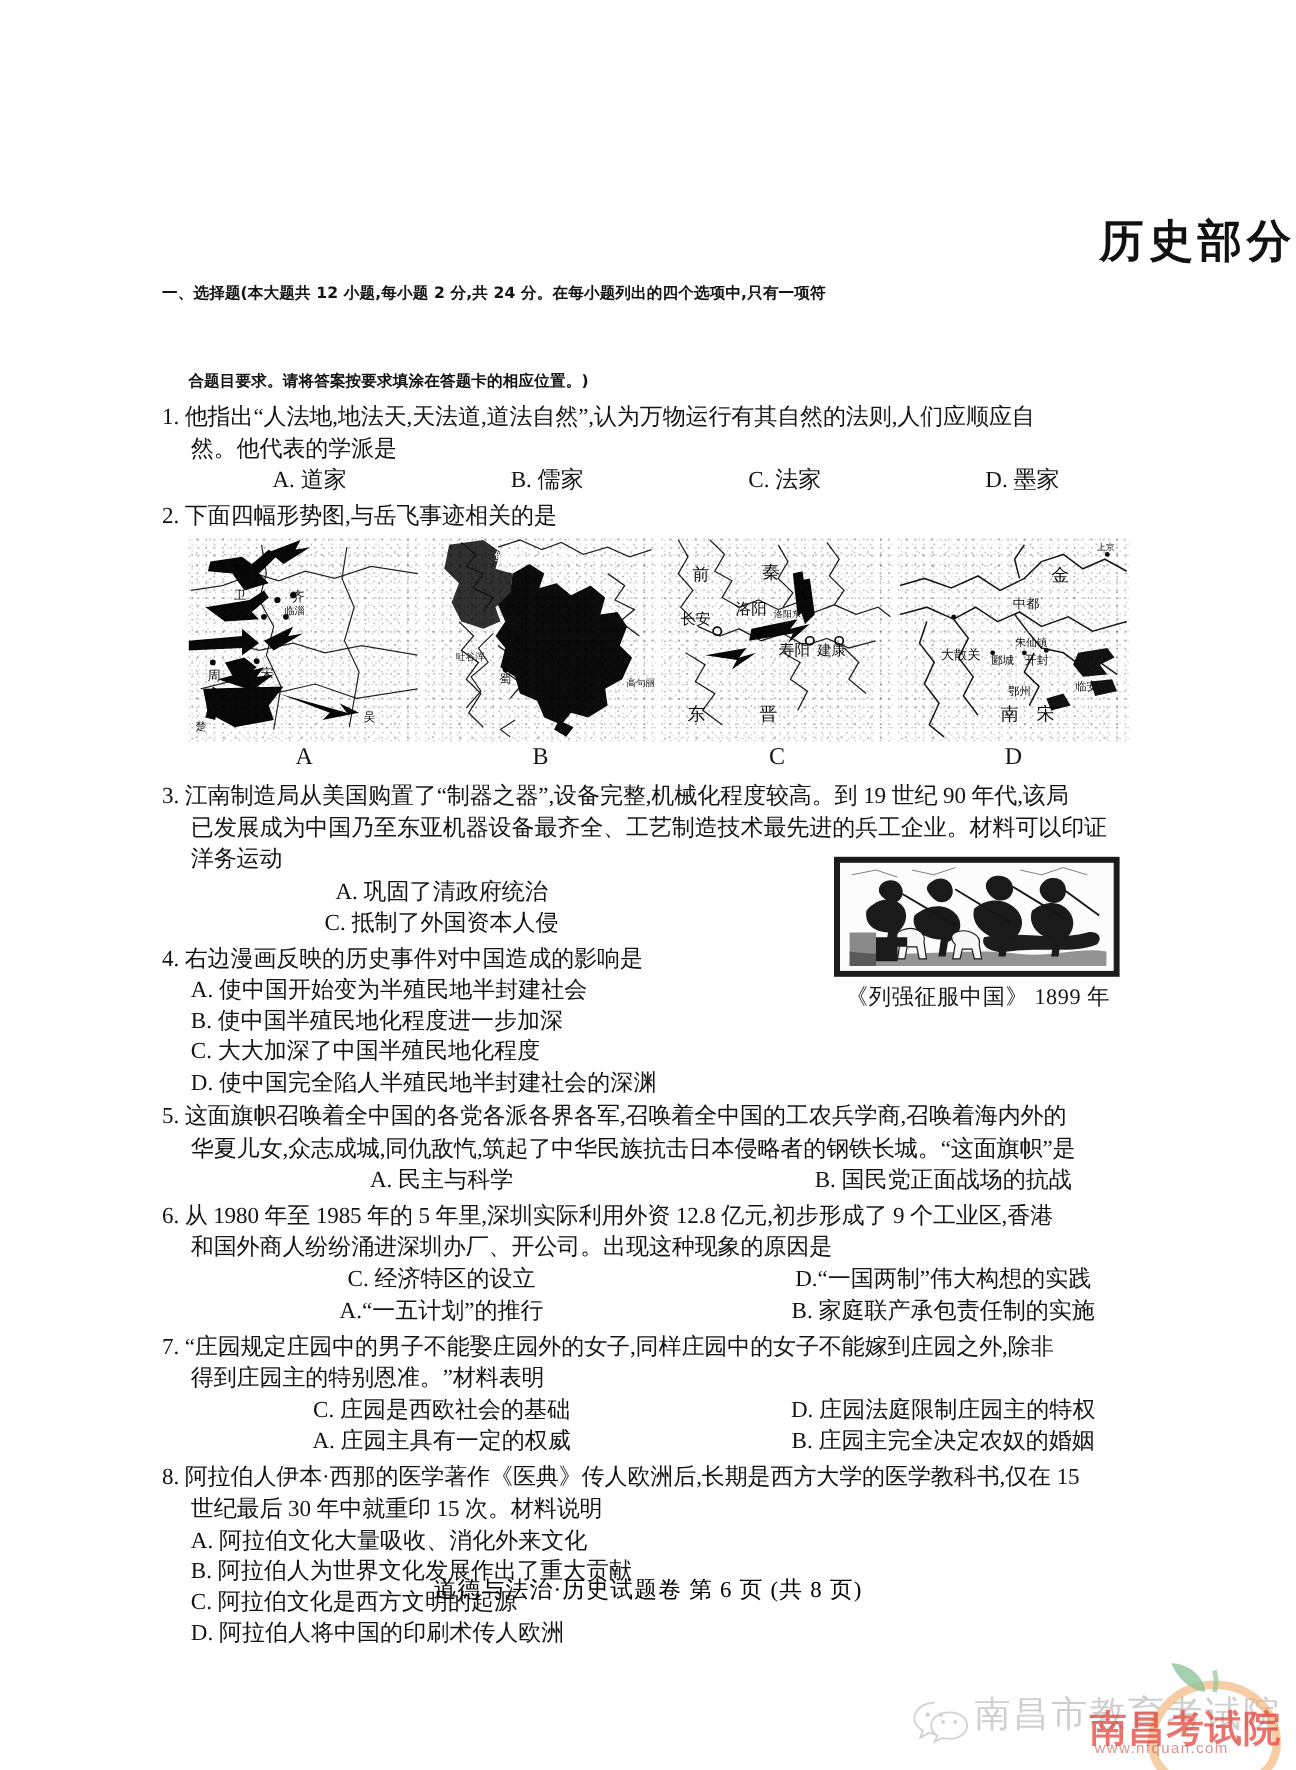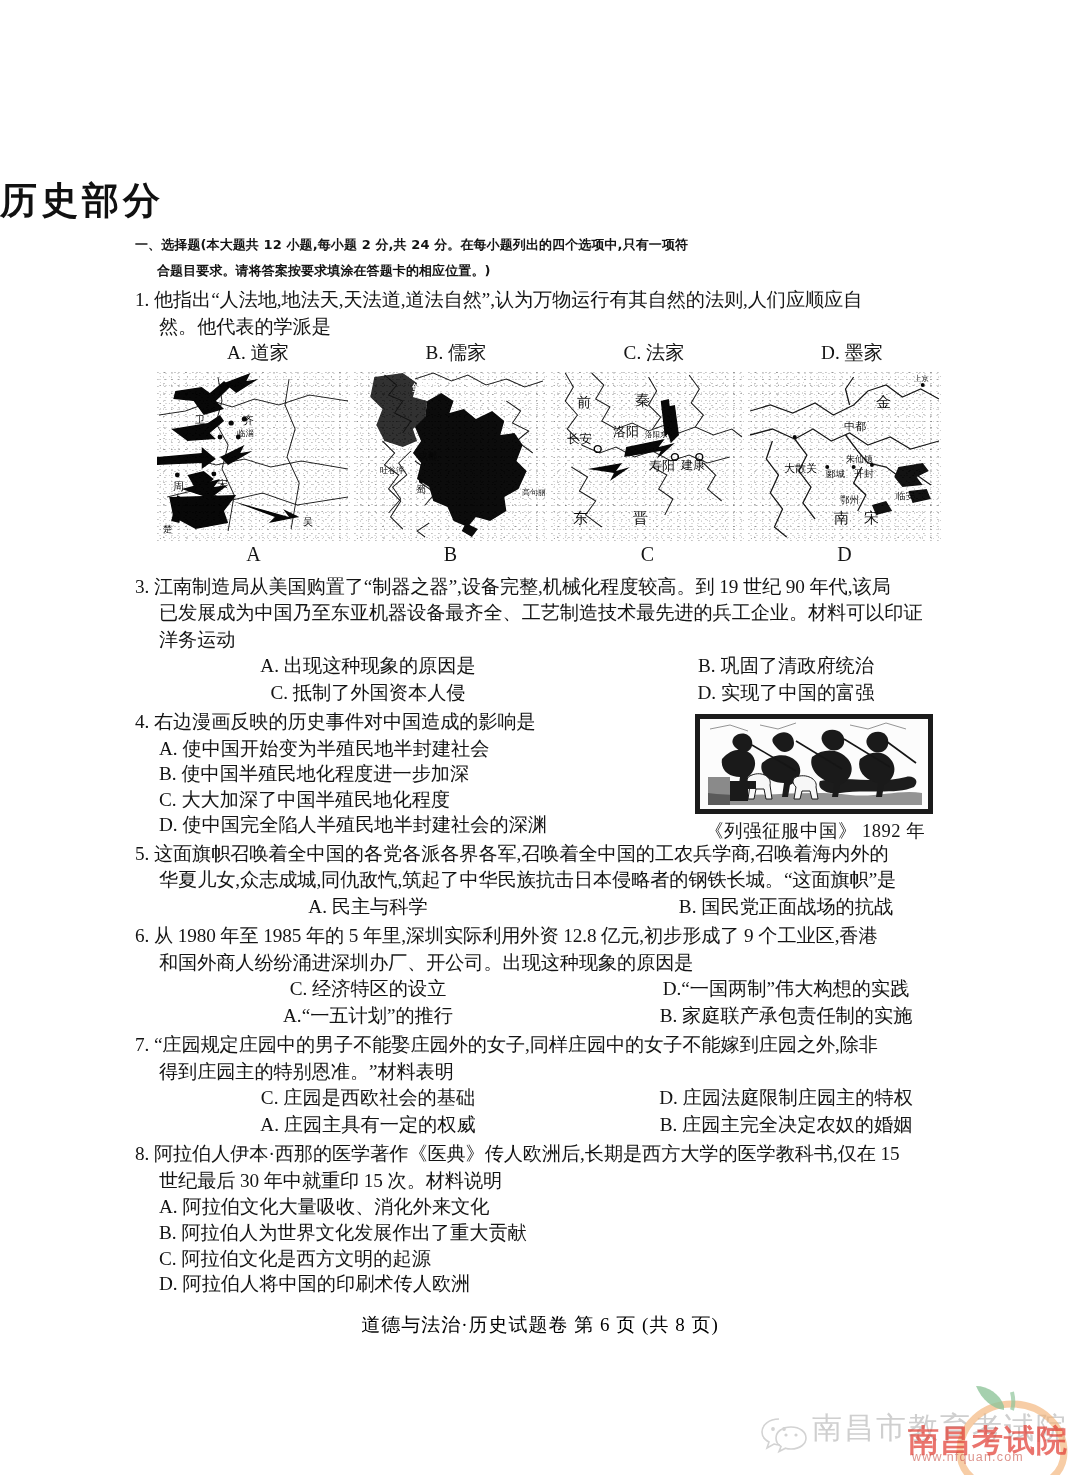--- a/index.html
+++ b/index.html
@@ -19,21 +19,21 @@
     left: 0; top: 0;
     width: 1080px;
     height: 1475px;
   }
 
   
   .doc-title {
     position: absolute;
     left: 0; top: 176px;
     width: 1080px;
-    text-align: left;
+    text-align: right;
     font-size: 37px;
     font-weight: bold;
     letter-spacing: 4px;
     font-family: "DejaVu Sans", "Liberation Sans", sans-serif;
     color: #111;
   }
 
   
   .content {
     position: absolute;
@@ -45,21 +45,21 @@
     color: #141414;
   }
 
   .section-head {
     font-weight: bold;
     font-size: 13px;
     line-height: 26px;
     letter-spacing: 0.1px;
     font-family: "DejaVu Sans", "Liberation Sans", sans-serif;
   }
-  .section-head .l2 { display: block; padding-left: 22px; }
+  .section-head .l2 { display: block; padding-left: 22px; margin-top: 48px; }
 
   .q {
     margin-top: 3px;
     position: relative;
   }
   .q-body {
     padding-left: 24px;
     text-indent: -24px;
     line-height: 26.5px;
     letter-spacing: -0.1px;
@@ -236,20 +236,24 @@
         <span class="cont">然。他代表的学派是</span>
       </div>
       <div class="opts four">
         <span class="row">
           <span class="opt">A. 道家</span><span class="opt">B. 儒家</span><span class="opt">C. 法家</span><span class="opt">D. 墨家</span>
         </span>
       </div>
     </div>
 
     <div class="q">
+      <div class="q-body">
+        <span>2.</span>
+        <span>下面四幅形势图,与岳飞事迹相关的是</span>
+      </div>
 
       <div class="maps">
         <div class="map-row">
 
           <div class="map">
             <svg viewBox="0 0 190 170" preserveAspectRatio="none">
               <g stroke="#2a2a2a" fill="none" stroke-width="1">
                 <path d="M2 44 L28 40 L55 30 L74 36 L96 28 L120 34 L150 24 L188 30"></path>
                 <path d="M4 92 L30 86 L58 94 L86 88 L112 96 L142 90 L188 98"></path>
                 <path d="M10 126 L42 118 L70 130 L104 122 L138 134 L188 126"></path>
@@ -404,21 +408,21 @@
 
     <div class="q">
       <div class="q-body">
         <span>3.</span>
         <span>江南制造局从美国购置了“制器之器”,设备完整,机械化程度较高。到 19 世纪 90 年代,该局</span>
         <span class="cont">已发展成为中国乃至东亚机器设备最齐全、工艺制造技术最先进的兵工企业。材料可以印证</span>
         <span class="cont">洋务运动</span>
       </div>
       <div class="opts two">
         <span class="row">
-          <span class="opt">A. 出现这种现象的原因是</span><span class="opt">B. 巩固了清政府统治</span>
+          <span class="opt">A. 巩固了清政府统治</span><span class="opt">B. 巩固了清政府统治</span>
         </span>
         <span class="row">
           <span class="opt">C. 抵制了外国资本人侵</span><span class="opt">D. 实现了中国的富强</span>
         </span>
       </div>
     </div>
 
     <div class="q">
       <div class="q-body narrow">
         <span>4.</span>
@@ -527,21 +531,21 @@
         <path d="M8 58 L30 58 L30 86 L8 86 Z" fill="#2b2b2b" opacity=".55"></path>
         <path d="M30 62 L56 62 L56 70 L48 70 L48 82 L30 82 Z" fill="#1a1a1a"></path>
 
         <g stroke="#444" stroke-width=".7" fill="none" opacity=".8">
           <path d="M10 10 L30 6 L48 12"></path>
           <path d="M60 6 L78 10 L96 4"></path>
           <path d="M150 6 L168 10 L186 4 L206 10"></path>
         </g>
       </svg>
     </div>
-    <div class="cartoon-cap">《列强征服中国》  1892 年</div>
+    <div class="cartoon-cap">《列强征服中国》  1899 年</div>
   </div>
 
   <div class="footer">道德与法治·历史试题卷  第 6 页  (共 8 页)</div>
 
   <div class="watermark">
     <svg class="wm-wechat" viewBox="0 0 48 40">
       <g fill="none" stroke="#d3d3d3" stroke-width="1.6">
         <path d="M19 5 C9 5 2 11 2 18 C2 22 5 26 9 28 L7 34 L14 30 C16 30.6 18 31 20 31"></path>
         <path d="M31 13 C40 13 46 18 46 24 C46 30 40 35 31 35 C29 35 27 34.7 25.5 34.2 L19 37.5 L21 32.5 C17.5 30.5 16 27.5 16 24 C16 18 22 13 31 13 Z"></path>
       </g>

